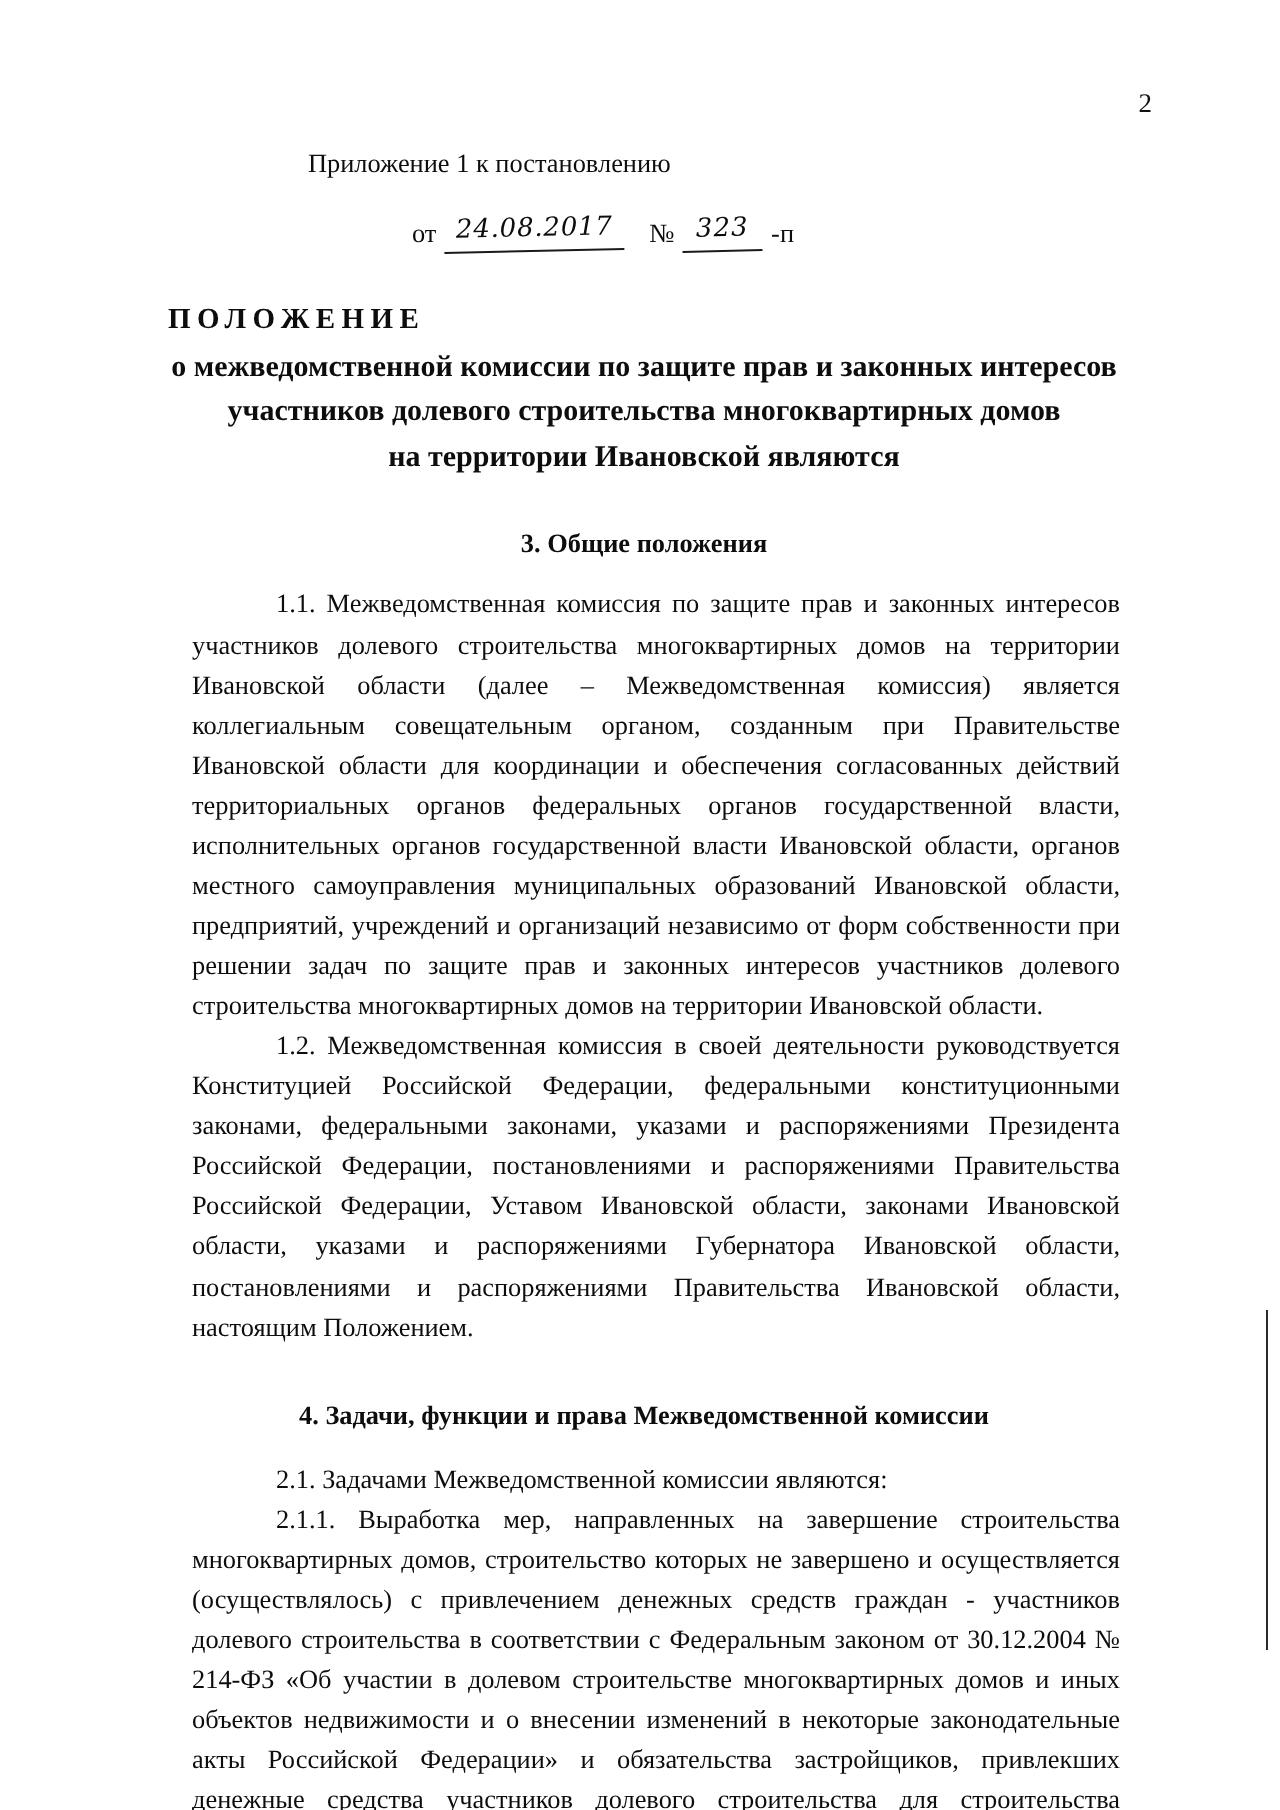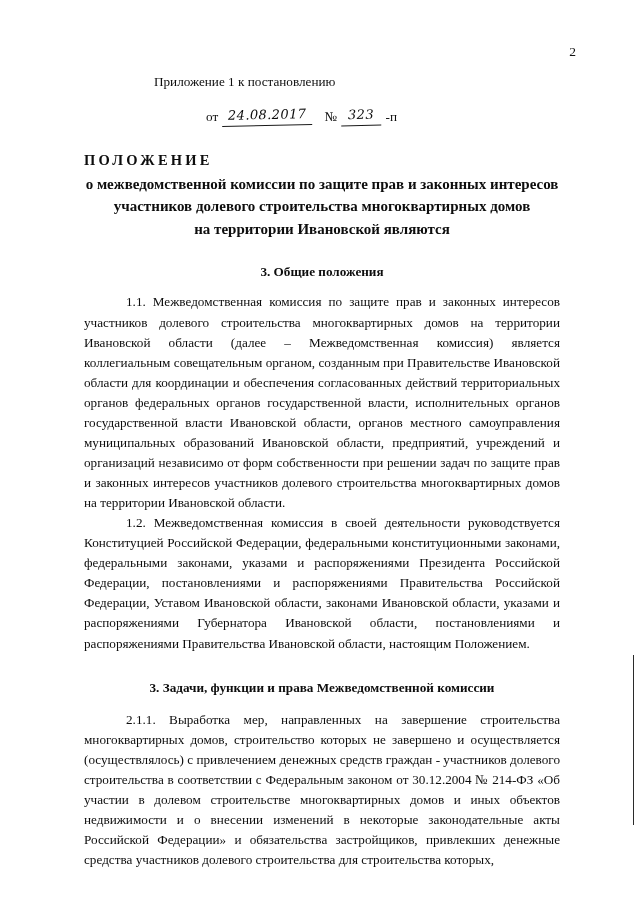--- a/index.html
+++ b/index.html
@@ -97,21 +97,21 @@
   }
   .section-heading.tight {
     margin-top: 26px;
     margin-bottom: 14px;
   }
   p.para {
     text-align: justify;
     text-indent: 42px;
     font-size: 13.2px;
     line-height: 1.52;
-    margin: 0 0 0 0;
+    margin: 0 0 0 12px;
   }
   p.para + p.para {
     margin-top: 0px;
   }
   .right-mark {
     position: absolute;
     right: 6px;
     top: 655px;
     width: 1px;
     height: 170px;
@@ -143,19 +143,20 @@
     <div class="subtitle">
       <div>о межведомственной комиссии по защите прав и законных интересов</div>
       <div>участников долевого строительства многоквартирных домов</div>
       <div>на территории Ивановской являются</div>
     </div>
 
     <div class="section-heading">3. Общие положения</div>
     <p class="para">1.1. Межведомственная комиссия по защите прав и законных интересов участников долевого строительства многоквартирных домов на территории Ивановской области (далее – Межведомственная комиссия) является коллегиальным совещательным органом, созданным при Правительстве Ивановской области для координации и обеспечения согласованных действий территориальных органов федеральных органов государственной власти, исполнительных органов государственной власти Ивановской области, органов местного самоуправления муниципальных образований Ивановской области, предприятий, учреждений и организаций независимо от форм собственности при решении задач по защите прав и законных интересов участников долевого строительства многоквартирных домов на территории Ивановской области.</p>
     <p class="para">1.2. Межведомственная комиссия в своей деятельности руководствуется Конституцией Российской Федерации, федеральными конституционными законами, федеральными законами, указами и распоряжениями Президента Российской Федерации, постановлениями и распоряжениями Правительства Российской Федерации, Уставом Ивановской области, законами Ивановской области, указами и распоряжениями Губернатора Ивановской области, постановлениями и распоряжениями Правительства Ивановской области, настоящим Положением.</p>
 
-    <div class="section-heading tight">3. Задачи, функции и права Межведомственной комиссии</div>
+    <div class="section-heading tight">4. Задачи, функции и права Межведомственной комиссии</div>
+    <p class="para">2.1. Задачами Межведомственной комиссии являются:</p>
     <p class="para">2.1.1. Выработка мер, направленных на завершение строительства многоквартирных домов, строительство которых не завершено и осуществляется (осуществлялось) с привлечением денежных средств граждан - участников долевого строительства в соответствии с Федеральным законом от 30.12.2004 № 214-ФЗ «Об участии в долевом строительстве многоквартирных домов и иных объектов недвижимости и о внесении изменений в некоторые законодательные акты Российской Федерации» и обязательства застройщиков, привлекших денежные средства участников долевого строительства для строительства которых,</p>
 
   </div>
 
   <div class="right-mark"></div>
 </div>
 
 </body></html>

